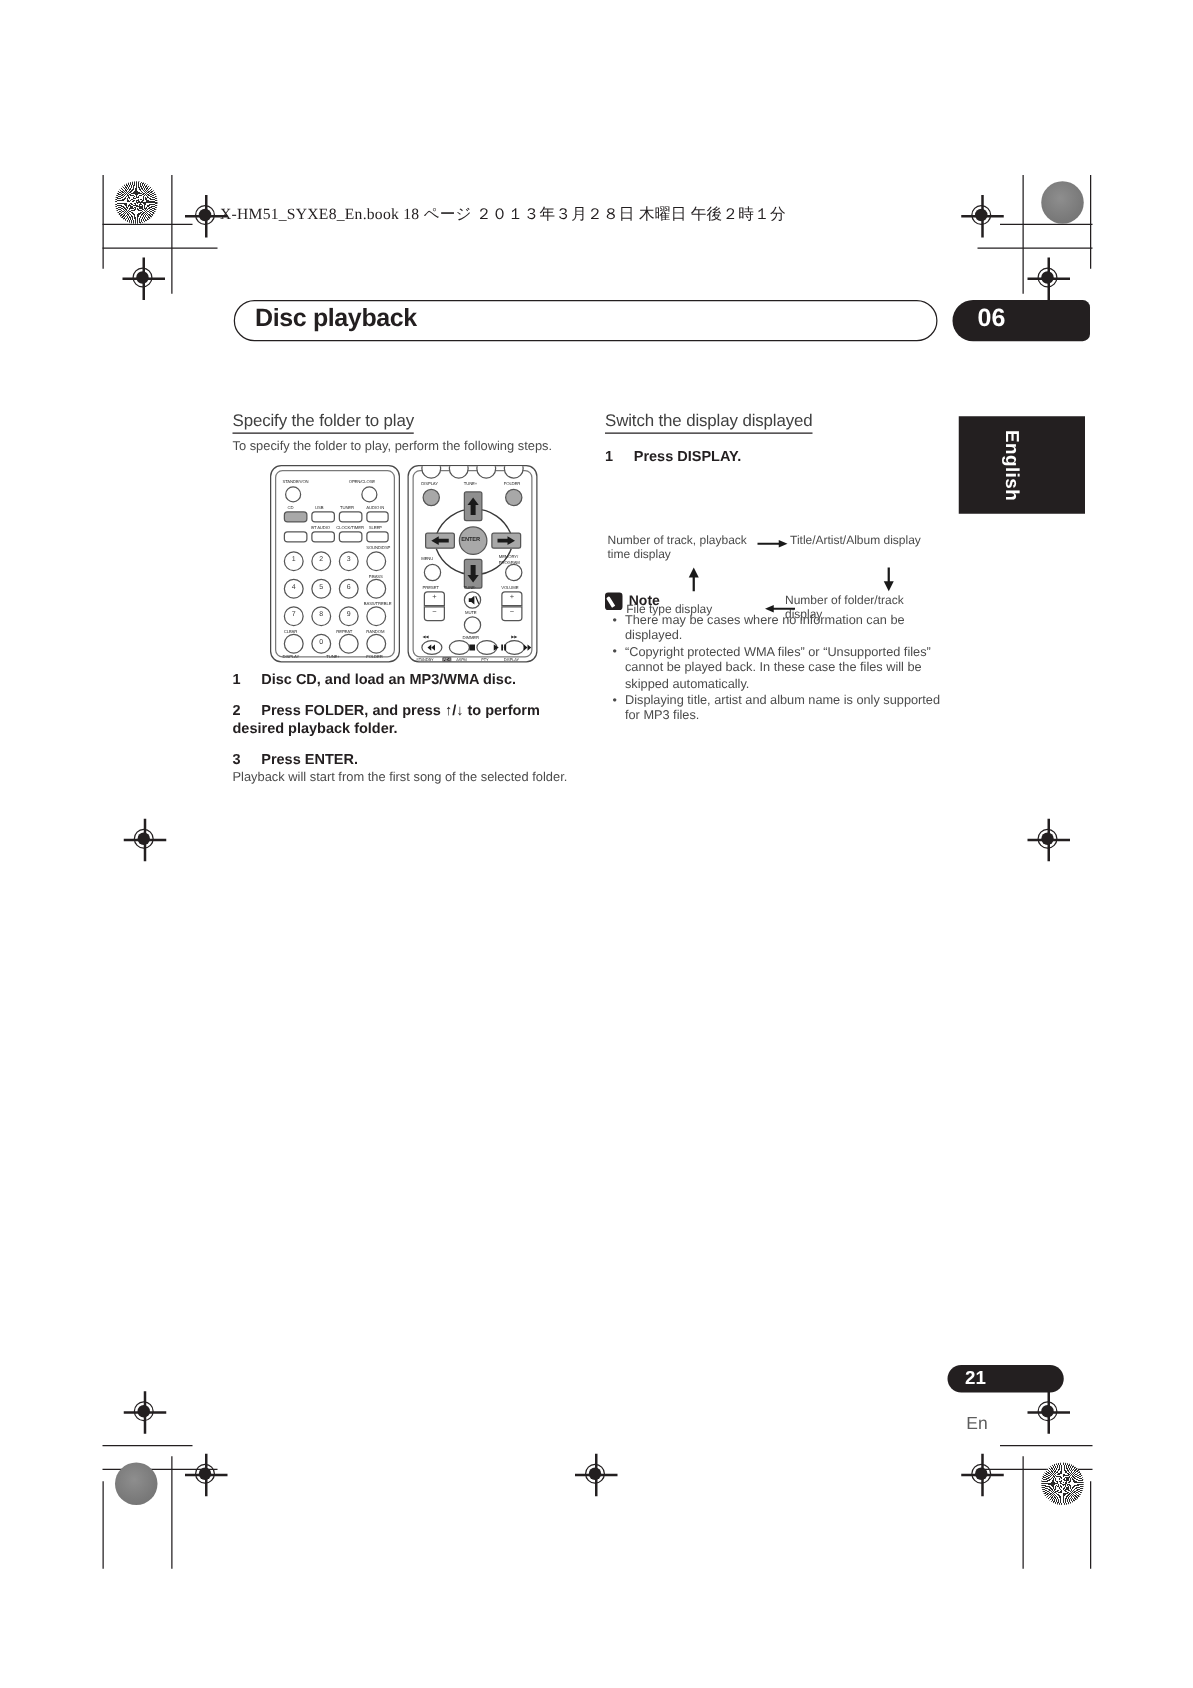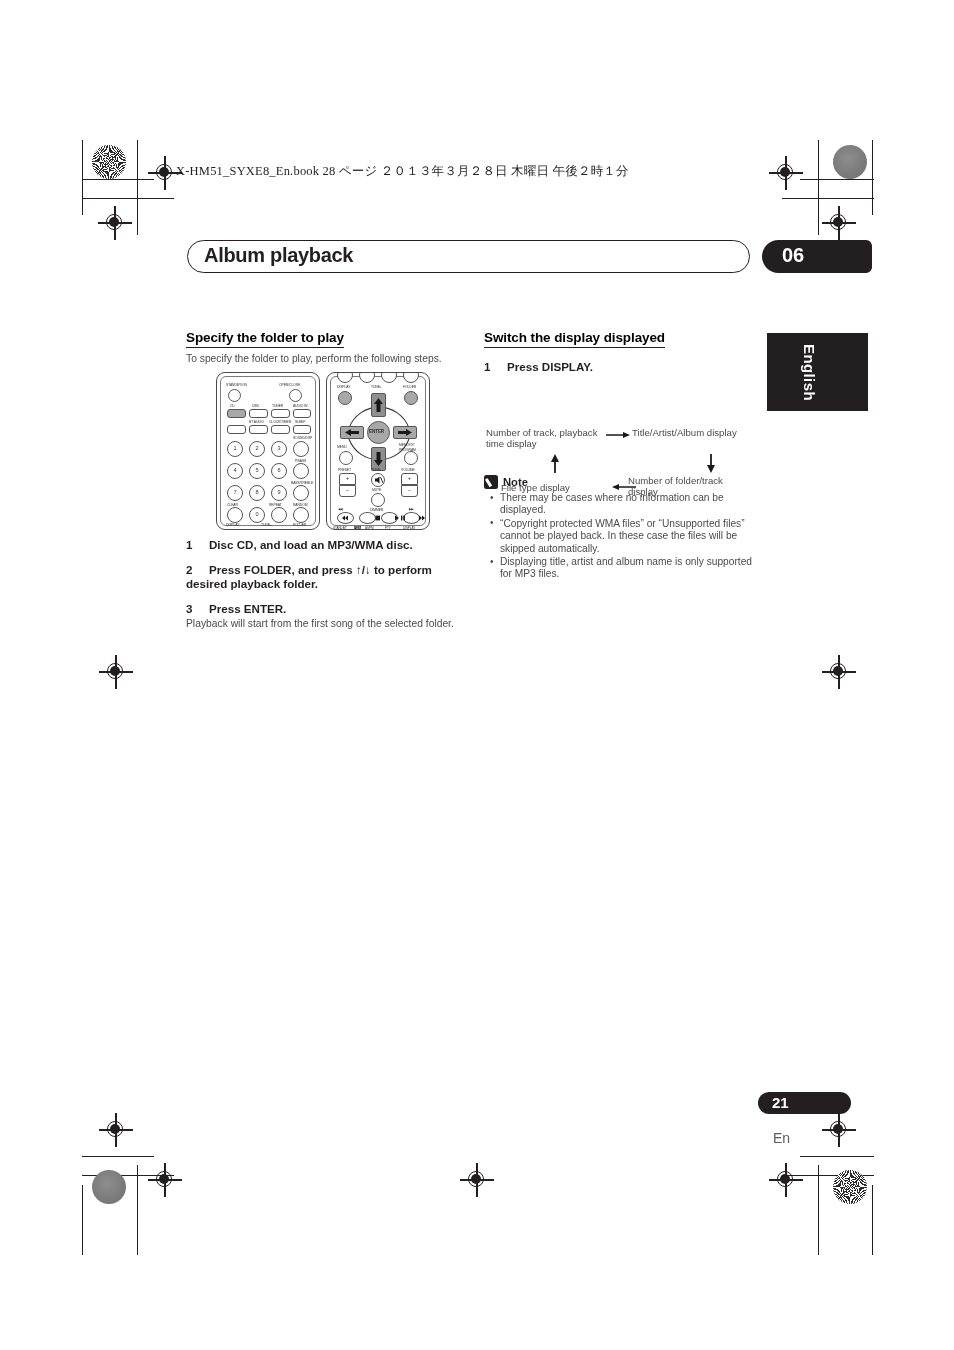--- a/index.html
+++ b/index.html
@@ -166,27 +166,27 @@
   
   .col {
     position: absolute;
     width: 280px;
   }
   .col-left { left: 186px; top: 328px; }
   .col-right { left: 484px; top: 328px; }
 
   h2.sec {
     font-size: 13.5px;
-    font-weight: bold;
+    font-weight: normal;
     margin: 0 0 3px 0;
     padding-bottom: 2px;
     border-bottom: 1.3px solid #231f20;
     display: inline-block;
     letter-spacing: -0.1px;
-    color: #000000;
+    color: #404040;
   }
   p.body {
     font-size: 10.3px;
     line-height: 12.4px;
     margin: 2px 0 0 0;
     color: #4b4b4b;
   }
   .step {
     font-size: 11.6px;
     font-weight: bold;
@@ -420,24 +420,24 @@
     <div class="ring"></div>
     <div class="dot"></div>
   </div>
 <div class="reg-mark" style="left:460px; top:1163px;">
     <div class="vline"></div>
     <div class="hline"></div>
     <div class="ring"></div>
     <div class="dot"></div>
   </div>
 
-<div class="filepath">X-HM51_SYXE8_En.book  28 ページ  ２０１３年３月２８日  木曜日  午後２時１分</div>
+<div class="filepath">X-HM51_SYXE8_En.book  18 ページ  ２０１３年３月２８日  木曜日  午後２時１分</div>
 
 <div class="chapter-bar"></div>
-<div class="chapter-title">Album playback</div>
+<div class="chapter-title">Disc playback</div>
 <div class="chapter-num-box"></div>
 <div class="chapter-num">06</div>
 
 <div class="lang-tab"></div>
 <div class="lang-tab-label">English</div>
 
 <div class="col col-left">
   <h2 class="sec">Specify the folder to play</h2>
   <p class="body">To specify the folder to play, perform the following steps.</p>
 

